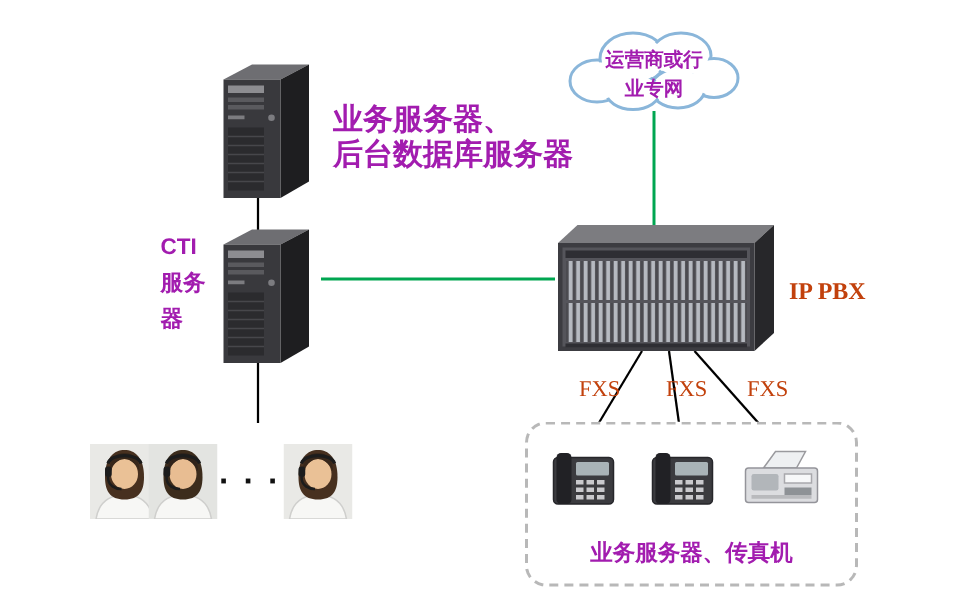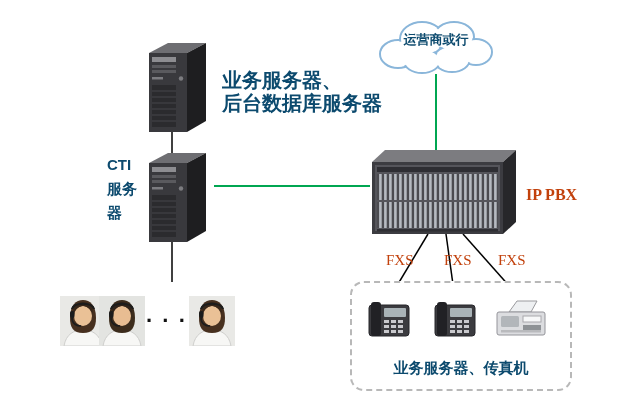--- a/index.html
+++ b/index.html
@@ -1,21 +1,21 @@
 <!DOCTYPE html>
 <html><head>
 <meta charset="utf-8">
 <style>
   * { margin:0; padding:0; box-sizing:border-box; }
   html,body { background:#ffffff; }
   body { font-family:"Liberation Sans", sans-serif; }
   .canvas { position:relative; width:640px; height:400px; background:#fff; overflow:hidden; }
   .abs { position:absolute; }
   .conn { position:absolute; left:0; top:0; pointer-events:none; }
-  .zh { font-weight:bold; color:#0c4a6e; }
+  .zh { font-weight:bold; color:#a21caf; }
   .latin { font-family:"Liberation Serif", serif; color:#c2410c; }
   .dashed-box { position:absolute; border:2px dashed #b8b8b8; border-radius:14px; background:#fff; }
   .app-server-label { left:222px; top:69px; font-size:20px; line-height:23px; }
   .cti-label { left:107px; top:153px; font-size:15px; line-height:24px; }
   .cloud-text { left:372px; top:30px; width:128px; text-align:center; font-size:13px; line-height:19px; }
   .ippbx-label { left:526px; top:186px; font-size:16px; font-weight:bold; }
   .fxs { top:252px; font-size:15px; }
   .box-label { position:absolute; left:0; right:0; top:76px; text-align:center; font-size:15px; }
   .dots { left:146px; top:308px; font-size:22px; font-weight:bold; letter-spacing:9px; color:#111; }
 </style>
@@ -102,20 +102,21 @@
         <ellipse cx="50" cy="25" rx="20.5" ry="15.5"></ellipse>
         <ellipse cx="82" cy="23" rx="18.5" ry="13.5"></ellipse>
         <ellipse cx="104" cy="38" rx="14.5" ry="11.5"></ellipse>
         <ellipse cx="80" cy="45" rx="16.5" ry="11.5"></ellipse>
         <ellipse cx="50" cy="47" rx="16.5" ry="10.5"></ellipse>
       </g>
     </svg>
   </div>
   <div class="abs zh cloud-text">
     <div>运营商或行</div>
+    <div>业专网</div>
   </div>
 
   <div class="abs" style="left:368px; top:146px;">
     <svg width="150" height="92" viewBox="0 0 150 92">
       <defs>
         <pattern id="slats" width="5" height="28" patternUnits="userSpaceOnUse">
           <rect width="5" height="28" fill="#4b4b50"></rect>
           <rect x="1.1" width="2.6" height="28" fill="#b6bac1"></rect>
         </pattern>
       </defs>

